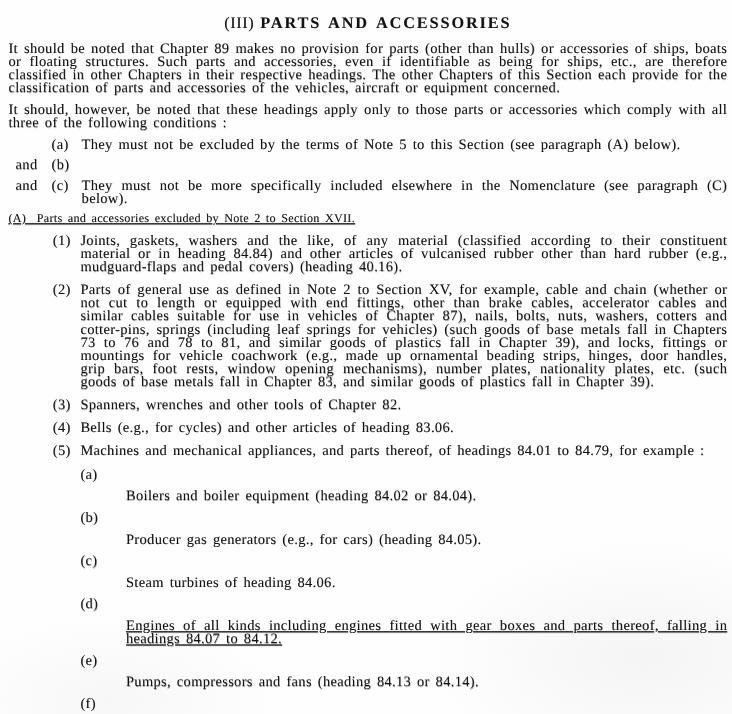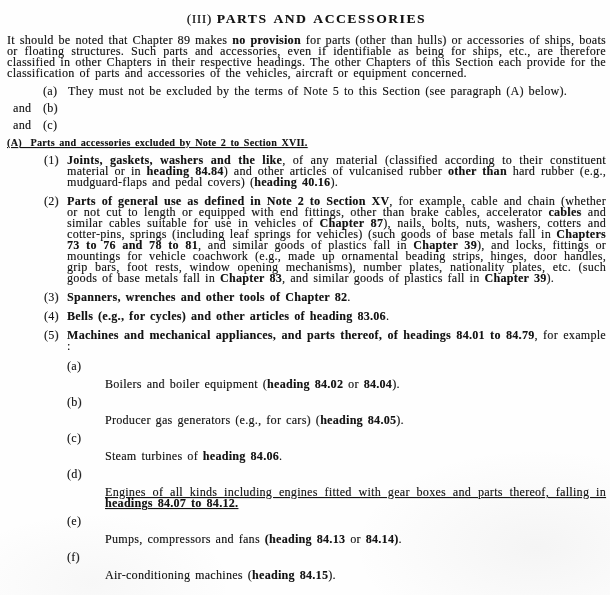--- a/index.html
+++ b/index.html
@@ -18,21 +18,21 @@
       radial-gradient(ellipse 200px 100px at 15% 98%, rgba(120,120,120,0.05), rgba(0,0,0,0) 70%),
       #fefefe;
     font-family: "Liberation Serif", "DejaVu Serif", serif;
     font-size: 12px;
     line-height: 11px;
     color: #131313;
     letter-spacing: 0.3px;
     word-spacing: 1.6px;
     text-shadow: 0.3px 0.3px 0 rgba(0,0,0,0.35);
   }
-  .b { font-weight: bold; }
+  .b { font-weight: normal; }
   .u { text-decoration: underline; text-underline-offset: 1px; }
   .title {
     text-align: center;
     margin: 0 0 9px 0;
     font-size: 13.5px;
     line-height: 14px;
     white-space: nowrap;
   }
   .t-prefix { letter-spacing: 0.5px; margin-right: 5px; }
   .t-main { font-weight: bold; letter-spacing: 1.6px; }
@@ -70,35 +70,37 @@
 <body>
 
 <div class="page">
 
   <div class="title">
     <span class="t-prefix">(III)</span><span class="t-main">PARTS AND ACCESSORIES</span>
   </div>
 
   <p class="para"><span>It should be noted that Chapter 89 makes </span><span class="b">no provision</span><span> for parts (other than hulls) or accessories of ships, boats or floating structures. Such parts and accessories, even if identifiable as being for ships, etc., are therefore classified in other Chapters in their respective headings. The other Chapters of this Section each provide for the classification of parts and accessories of the vehicles, aircraft or equipment concerned.</span></p>
 
+  <p class="para"><span>It should, however, be noted that these headings apply </span><span class="b">only</span><span> to those parts or accessories which comply with </span><span class="b">all three</span><span> of the following conditions :</span></p>
 
   <div class="cond">
     <span class="conj"></span>
     <span class="clbl">(a)</span>
     <span class="ctxt"><span>They must not be excluded by the terms of Note 5 to this Section (see paragraph (A) below).</span></span>
   </div>
 
   <div class="cond">
     <span class="conj">and</span>
     <span class="clbl">(b)</span>
   </div>
 
   <div class="cond">
     <span class="conj">and</span>
     <span class="clbl">(c)</span>
+    <span class="ctxt"><span>They must not be more specifically included elsewhere in the Nomenclature (see paragraph (C) below).</span></span>
   </div>
 
   <div class="secA"><span class="b u">(A)&nbsp; Parts and accessories excluded by Note 2 to Section XVII. </span></div>
 
 
   <div class="item">
     <span class="ilbl">(1)</span>
     <div class="itxt"><span class="b">Joints, gaskets, washers and the like</span><span>, of any material (classified according to their constituent material or in </span><span class="b">heading 84.84</span><span>) and other articles of vulcanised rubber </span><span class="b">other than</span><span> hard rubber (e.g., mudguard-flaps and pedal covers) (</span><span class="b">heading 40.16</span><span>).</span></div>
   </div>
 

